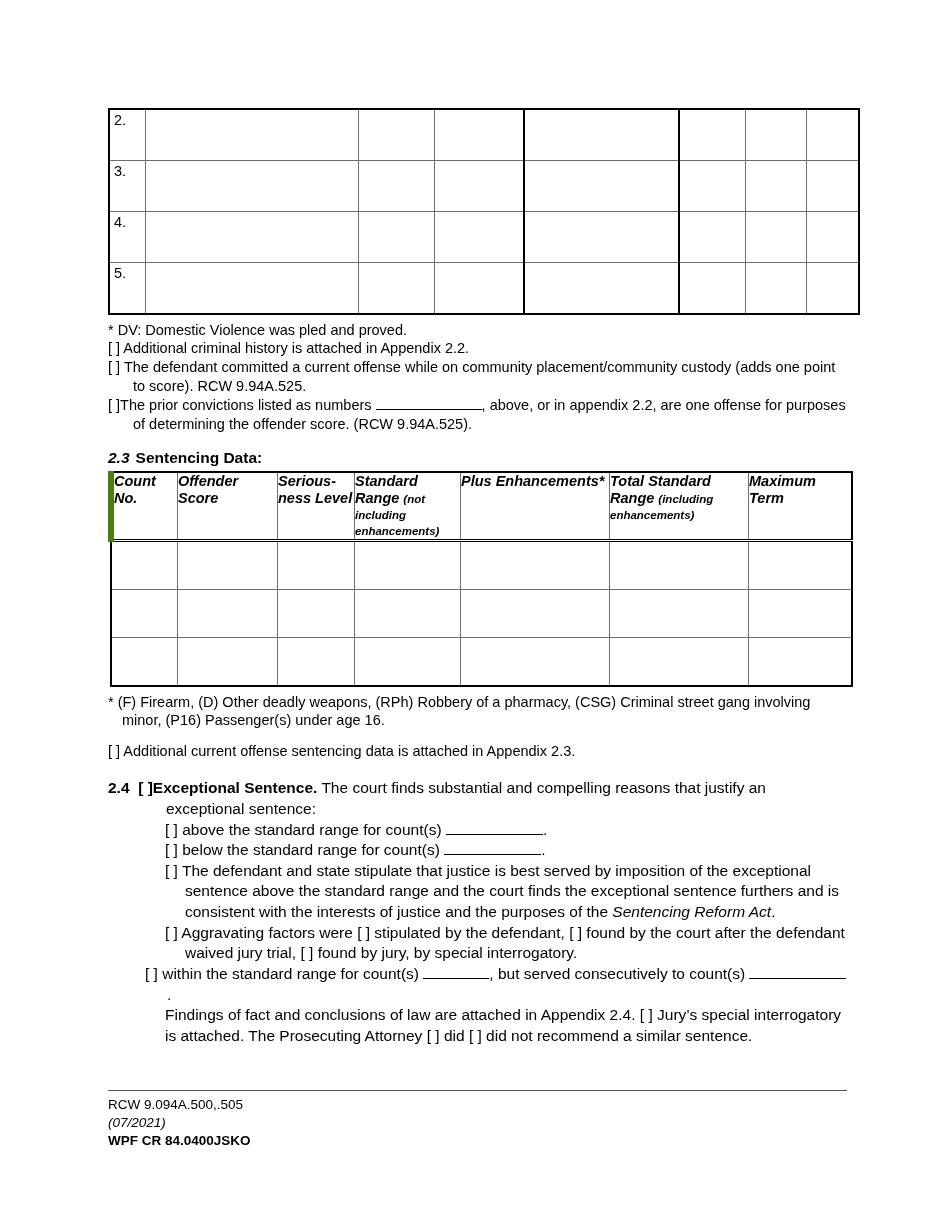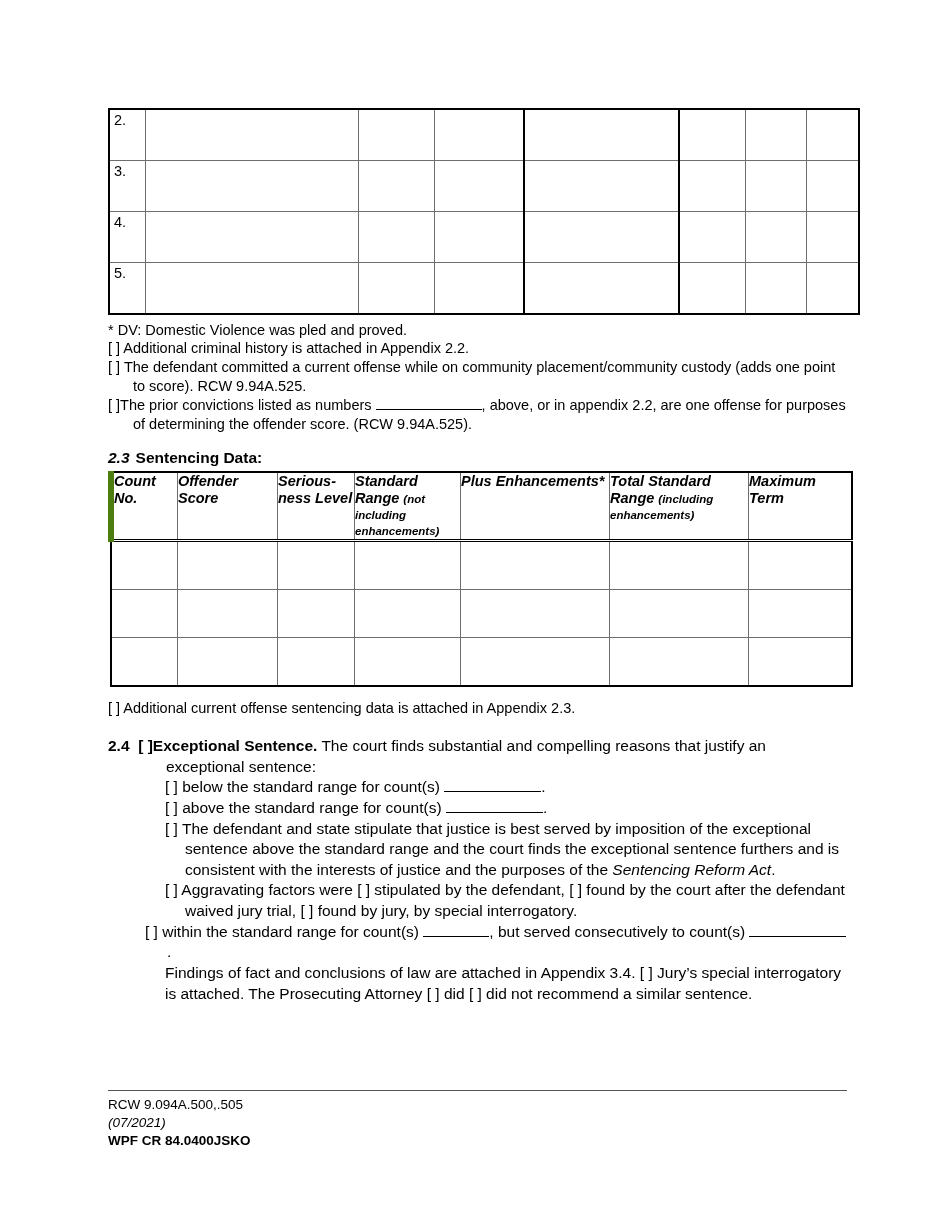--- a/index.html
+++ b/index.html
@@ -282,41 +282,45 @@
           <td></td>
           <td></td>
           <td></td>
           <td></td>
           <td></td>
           <td class="edgeR"></td>
         </tr>
       </tbody>
     </table>
 
+    <div class="foot2">
+      <span>* (F) Firearm, (D) Other deadly weapons, (RPh) Robbery of a pharmacy, (CSG) Criminal street gang involving</span>
+      <span>minor, (P16) Passenger(s) under age 16.</span>
+    </div>
 
     <div class="appendix-line">
       <span class="box">[  ]</span>
       <span>Additional current offense sentencing data is attached in Appendix 2.3.</span>
     </div>
 
     <div class="block24">
 
       <div class="b24-lead"><b>2.4</b>&nbsp;&nbsp;<b class="box">[  ]</b><b>Exceptional Sentence.</b><span> The court finds substantial and compelling reasons that justify an exceptional sentence:</span></div>
 
+      <div class="lvl1"><span class="box">[ ]</span><span> above the standard range for count(s) </span><span class="blank-md"></span><span>.</span></div>
+
       <div class="lvl1"><span class="box">[ ]</span><span> below the standard range for count(s) </span><span class="blank-md"></span><span>.</span></div>
 
-      <div class="lvl1"><span class="box">[ ]</span><span> above the standard range for count(s) </span><span class="blank-md"></span><span>.</span></div>
-
       <div class="lvl2"><span class="box">[  ]</span><span> The defendant and state stipulate that justice is best served by imposition of the exceptional sentence above the standard range and the court finds the exceptional sentence furthers and is consistent with the interests of justice and the purposes of the </span><i class="sra">Sentencing Reform Act</i><span>.</span></div>
 
       <div class="lvl2"><span class="box">[  ]</span><span> Aggravating factors were </span><span class="box">[  ]</span><span> stipulated by the defendant, </span><span class="box">[  ]</span><span> found by the court after the defendant waived jury trial, </span><span class="box">[  ]</span><span> found by jury, by special interrogatory.</span></div>
 
       <div class="lvl-within"><span class="box">[  ]</span><span> within the standard range for count(s) </span><span class="blank-sm"></span><span>, but served consecutively to count(s) </span><span class="blank-md"></span><span>.</span></div>
 
-      <div class="lvl-findings"><span>Findings of fact and conclusions of law are attached in Appendix 3.4. </span><span class="box">[  ]</span><span> Jury’s special interrogatory is attached. The Prosecuting Attorney </span><span class="box">[  ]</span><span> did  </span><span class="box">[  ]</span><span> did not recommend a similar sentence.</span></div>
+      <div class="lvl-findings"><span>Findings of fact and conclusions of law are attached in Appendix 2.4. </span><span class="box">[  ]</span><span> Jury’s special interrogatory is attached. The Prosecuting Attorney </span><span class="box">[  ]</span><span> did  </span><span class="box">[  ]</span><span> did not recommend a similar sentence.</span></div>
 
     </div>
 
   </div>
 
   <div class="footer">
     <div class="rule"></div>
     <div class="cols">
       <div class="left">
         <div>RCW 9.094A.500,.505</div>

